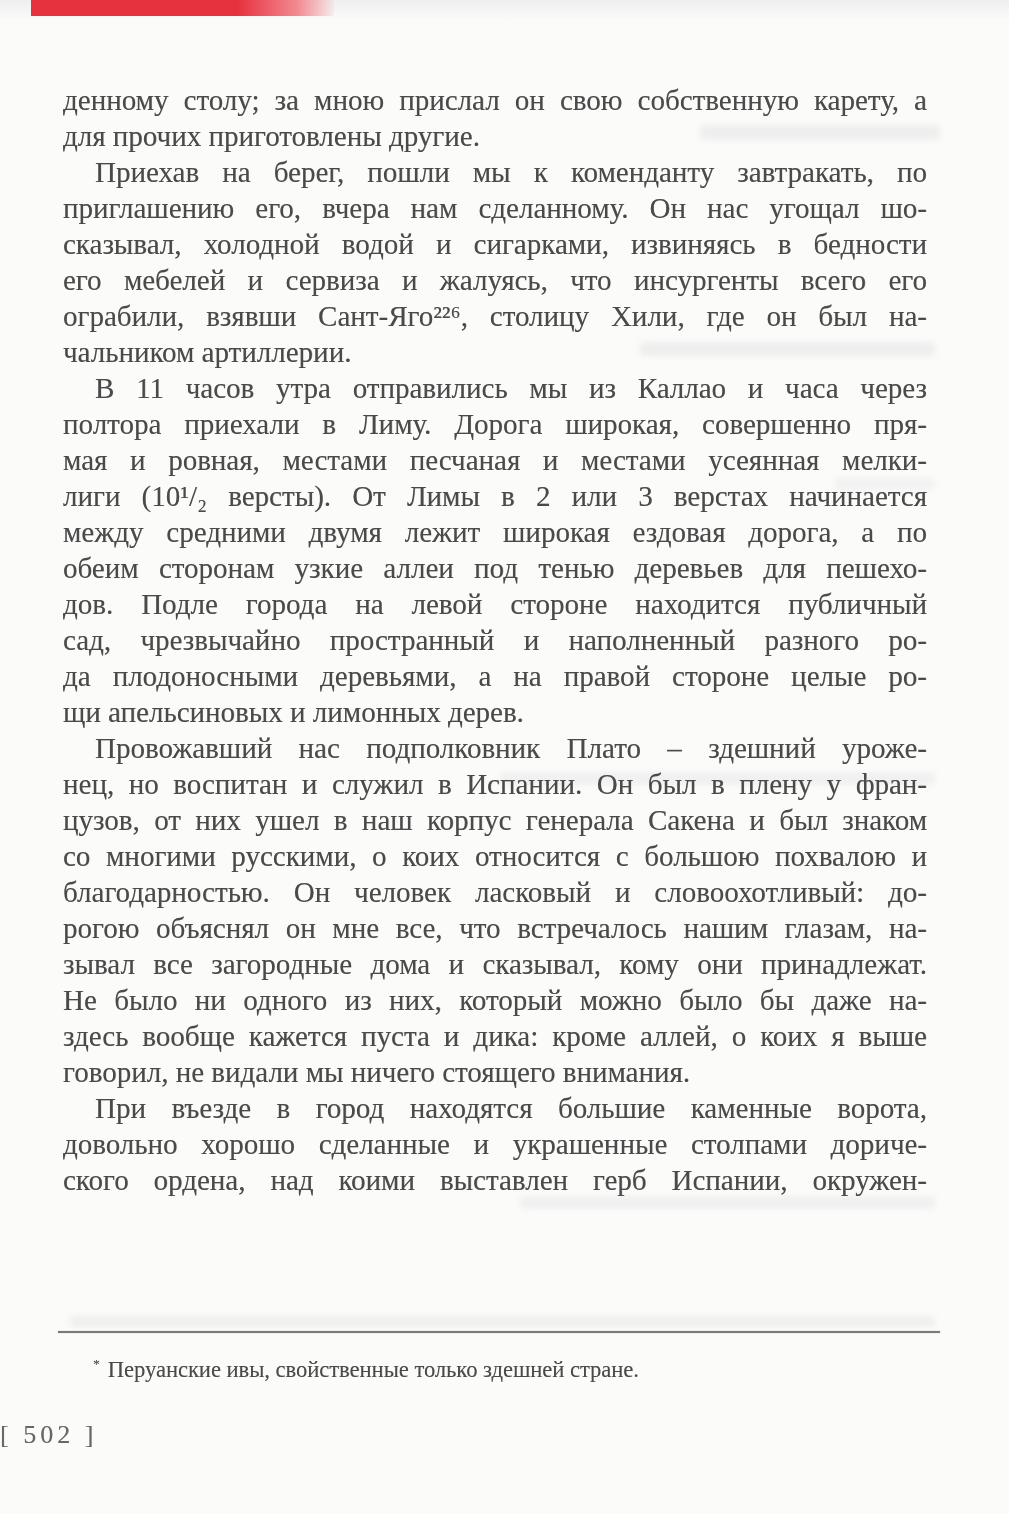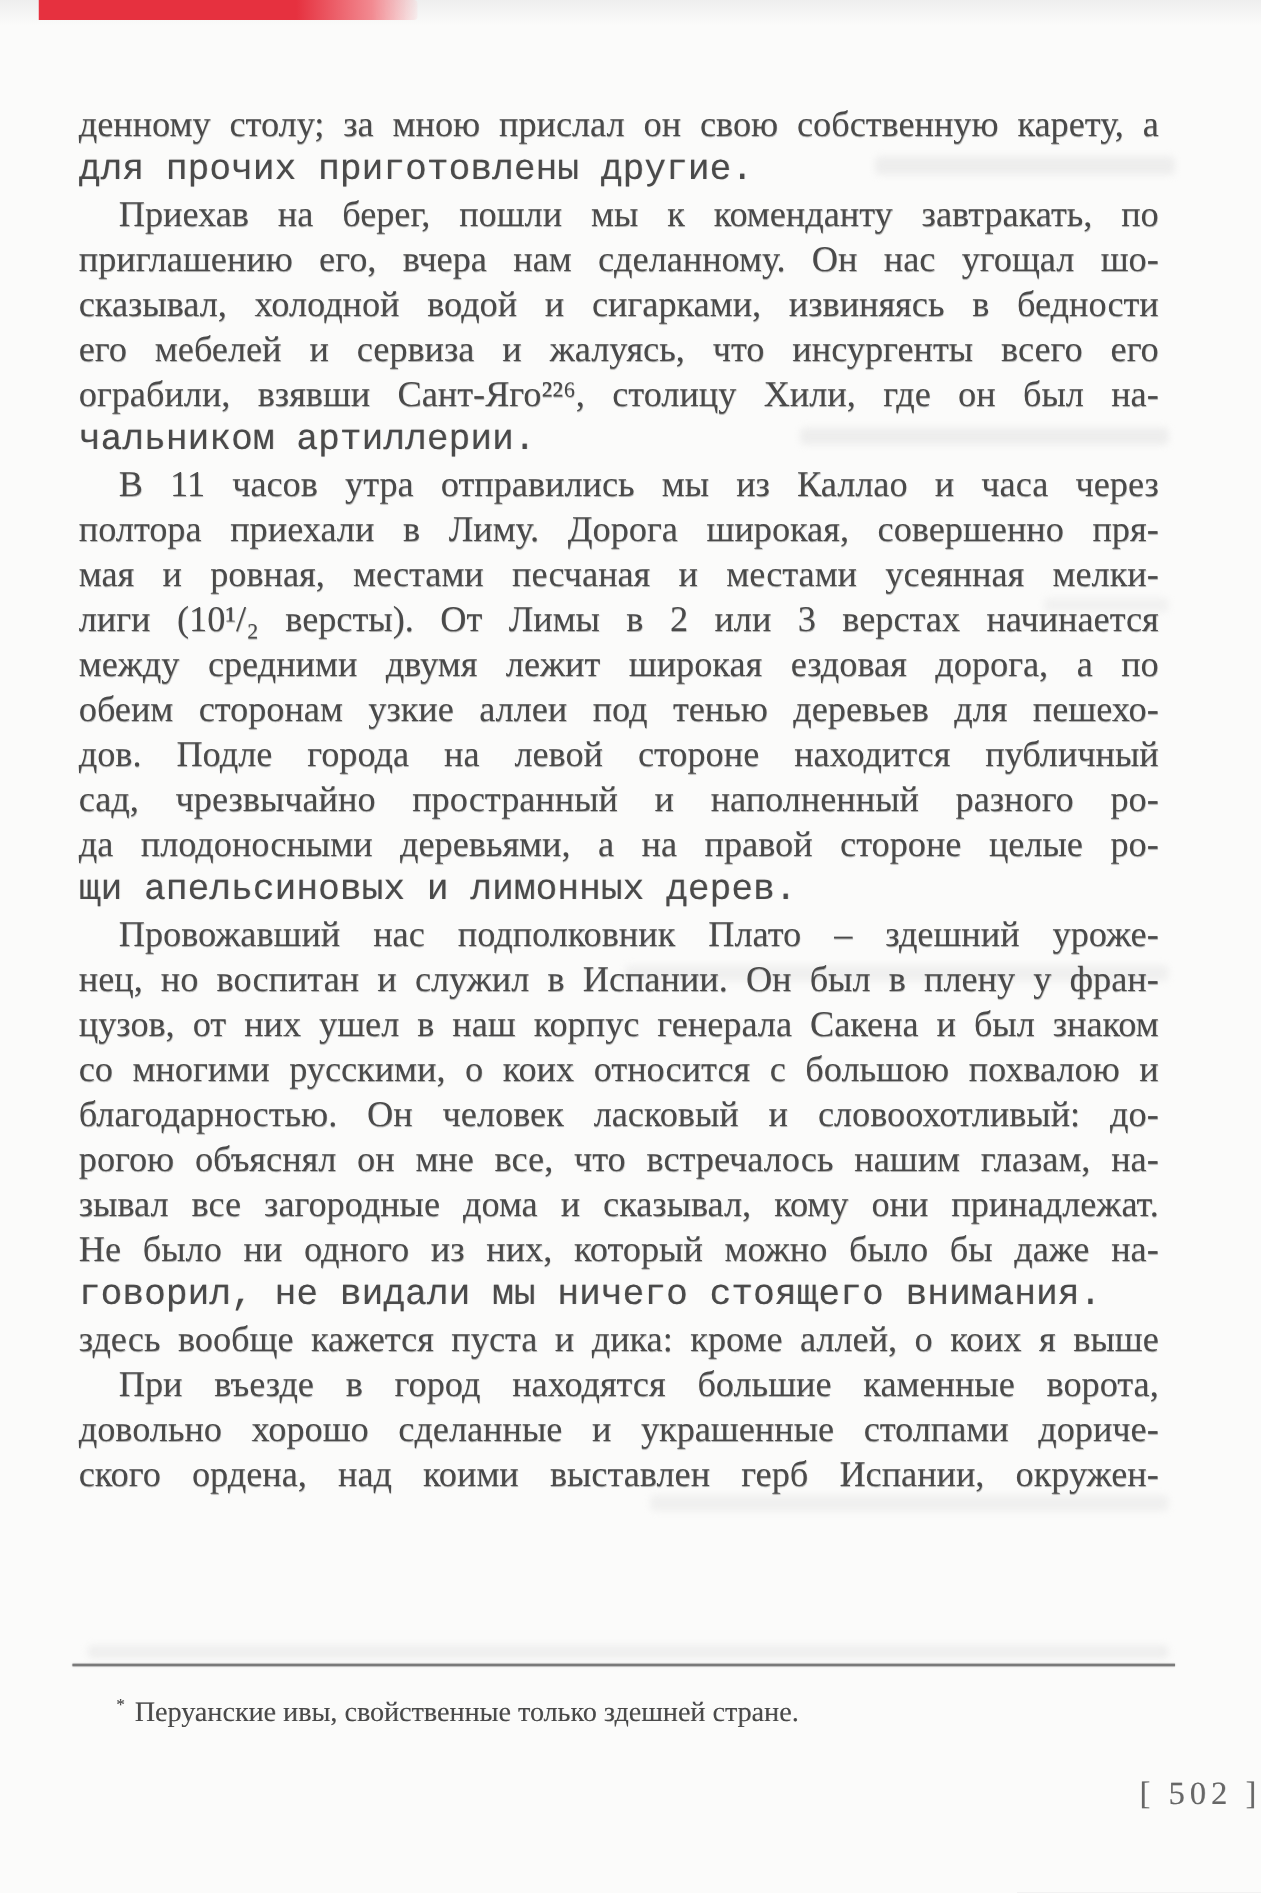--- a/index.html
+++ b/index.html
@@ -37,40 +37,40 @@
   .g4 { top:772px; left:500px; width:435px; height:13px; opacity:.45; }
   .g5 { top:1196px; left:520px; width:415px; height:13px; opacity:.45; }
   .g6 { top:1316px; left:70px;  width:865px; height:11px; opacity:.5; }
   .text-block {
     position:absolute; left:63px; top:82px; width:864px;
     font-size:29px; line-height:36px;
     color:var(--ink, #4a4a4a);
     text-shadow:0.3px 0.3px 0.6px rgba(74,74,74,0.45);
   }
   .line { text-align:justify; text-align-last:justify; }
-  .line.end { text-align-last:left;font-family:Liberation Mono, monospace; }
+  .line.end { text-align-last:left; }
   .line.indent { text-indent:32px; }
   .footnote-rule {
     position:absolute; left:58px; top:1331px; width:882px; height:2px;
     background:var(--rule, #7a7a7a);
     box-shadow:0 0 1px rgba(120,120,120,.8);
   }
   .footnote {
     position:absolute; left:63px; top:1349px; width:864px;
     font-size:22.5px; line-height:30px;
     color:var(--ink, #4a4a4a);
     text-shadow:0.3px 0.3px 0.5px rgba(74,74,74,0.4);
   }
   .footnote .fn-marker {
     font-size:60%; vertical-align:super;
     margin-left:30px; margin-right:8px;
   }
   .page-number {
     position:absolute; left:0; top:1420px; width:100%;
-    text-align:right; font-size:26px; letter-spacing:4px;
+    text-align:left; font-size:26px; letter-spacing:4px;
     color:#676767;
     text-shadow:0.3px 0.3px 0.5px rgba(103,103,103,0.4);
   }
 </style>
 </head>
 <body>
 
 <div class="page" style="--paper: #fbfbfa; --ink: #4a4a4a; --rule: #7a7a7a; --stripe: #e6313f;">
 
   <div class="red-stripe"></div>
@@ -102,22 +102,22 @@
       <div class="line">да плодоносными деревьями, а на правой стороне целые ро-</div>
       <div class="line end">щи апельсиновых и лимонных дерев.</div>
       <div class="line indent">Провожавший нас подполковник Плато – здешний уроже-</div>
       <div class="line">нец, но воспитан и служил в Испании. Он был в плену у фран-</div>
       <div class="line">цузов, от них ушел в наш корпус генерала Сакена и был знаком</div>
       <div class="line">со многими русскими, о коих относится с большою похвалою и</div>
       <div class="line">благодарностью. Он человек ласковый и словоохотливый: до-</div>
       <div class="line">рогою объяснял он мне все, что встречалось нашим глазам, на-</div>
       <div class="line">зывал все загородные дома и сказывал, кому они принадлежат.</div>
       <div class="line">Не было ни одного из них, который можно было бы даже на-</div>
+      <div class="line">здесь вообще кажется пуста и дика: кроме аллей, о коих я выше</div>
       <div class="line end">говорил, не видали мы ничего стоящего внимания.</div>
-      <div class="line">здесь вообще кажется пуста и дика: кроме аллей, о коих я выше</div>
       <div class="line indent">При въезде в город находятся большие каменные ворота,</div>
       <div class="line">довольно хорошо сделанные и украшенные столпами дориче-</div>
       <div class="line">ского ордена, над коими выставлен герб Испании, окружен-</div>
     </main>
 
   <div class="footnote-rule"></div>
 
   <div class="footnote">
     <span class="fn-marker">*</span><span>Перуанские ивы, свойственные только здешней стране.</span>
   </div>

